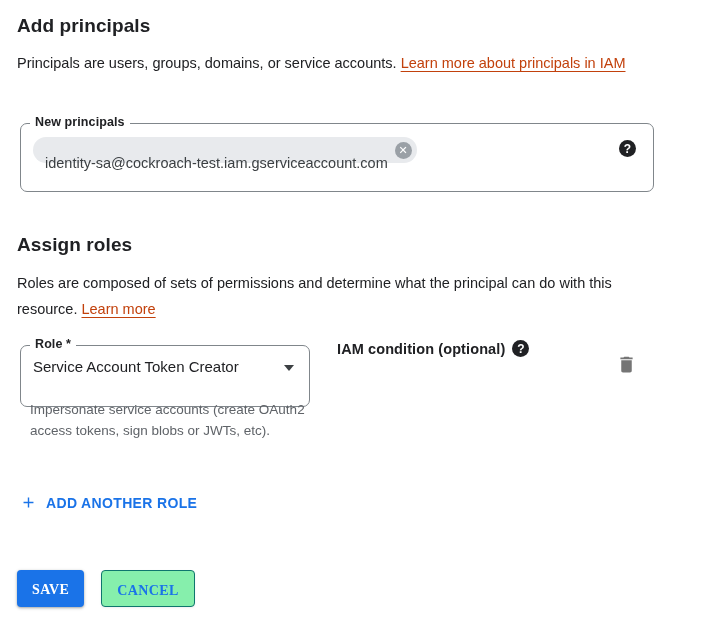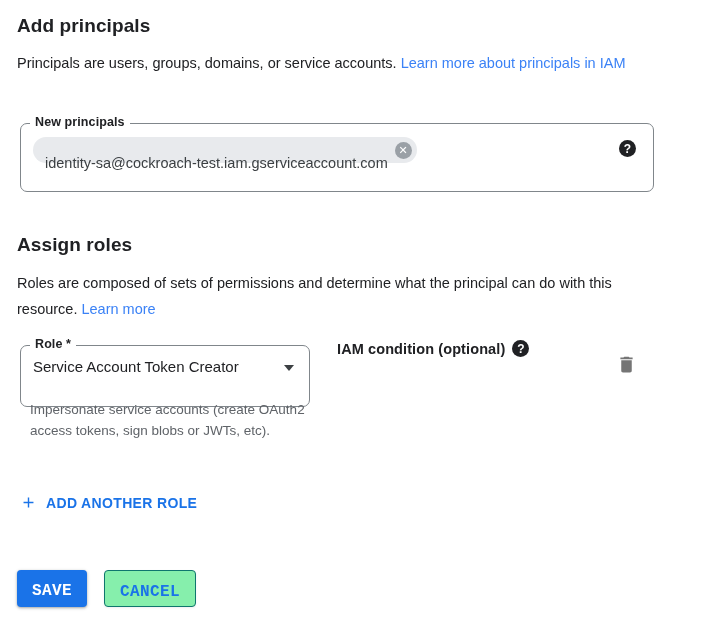--- a/index.html
+++ b/index.html
@@ -17,21 +17,21 @@
   }
   .title-add-principals { left: 17px; top: 15px; }
   .title-assign-roles  { left: 17px; top: 234px; }
 
   p.desc {
     position: absolute; margin: 0; font-size: 14.5px; line-height: 25.5px;
     color: #202124;
   }
   .desc-principals { left: 17px; top: 51px;  width: 662px; }
   .desc-roles      { left: 17px; top: 271px; width: 618px; }
-  a.link { color: #3b82f6; text-underline-offset: 3px; cursor: pointer; }
+  a.link { color: #c2410c; text-decoration: underline; text-underline-offset: 3px; cursor: pointer; }
 
   .field {
     position: absolute; background: #fff;
     border: 1px solid #80868b; border-radius: 7px;
   }
   .notch-label {
     position: absolute; top: -9px; left: 9px; background: #fff;
     padding: 0 5px; font-size: 12.5px; font-weight: 600; color: #202124;
     letter-spacing: .1px; white-space: nowrap;
   }
@@ -84,22 +84,22 @@
   .add-role { left: 20px;  top: 494px; }
 
   .trash-btn {
     position: absolute; left: 614px; top: 352px;
     background: none; border: none; padding: 2px; cursor: pointer; line-height: 0;
   }
 
   .actions { position: absolute; left: 17px; top: 570px; display: flex; gap: 17px; }
   .btn {
     height: 37px; border-radius: 4px; padding: 12px 15px;
-    font-size: 16px; font-weight: 600; letter-spacing: .4px;
-    font-family: Liberation Mono, monospace; cursor: pointer;
+    font-size: 14px; font-weight: 600; letter-spacing: .4px;
+    font-family: Liberation Serif, serif; cursor: pointer;
   }
   .btn-primary {
     background: #1a73e8; color: #fff; border: none;
     box-shadow: 0 1px 2px rgba(60,64,67,.3), 0 1px 3px 1px rgba(60,64,67,.15);
   }
   .btn-secondary {
     background: #86efac; color: #1a73e8; border: 1px solid #0f766e;
     box-shadow: 0 1px 2px rgba(60,64,67,.08);
   }
 </style>

